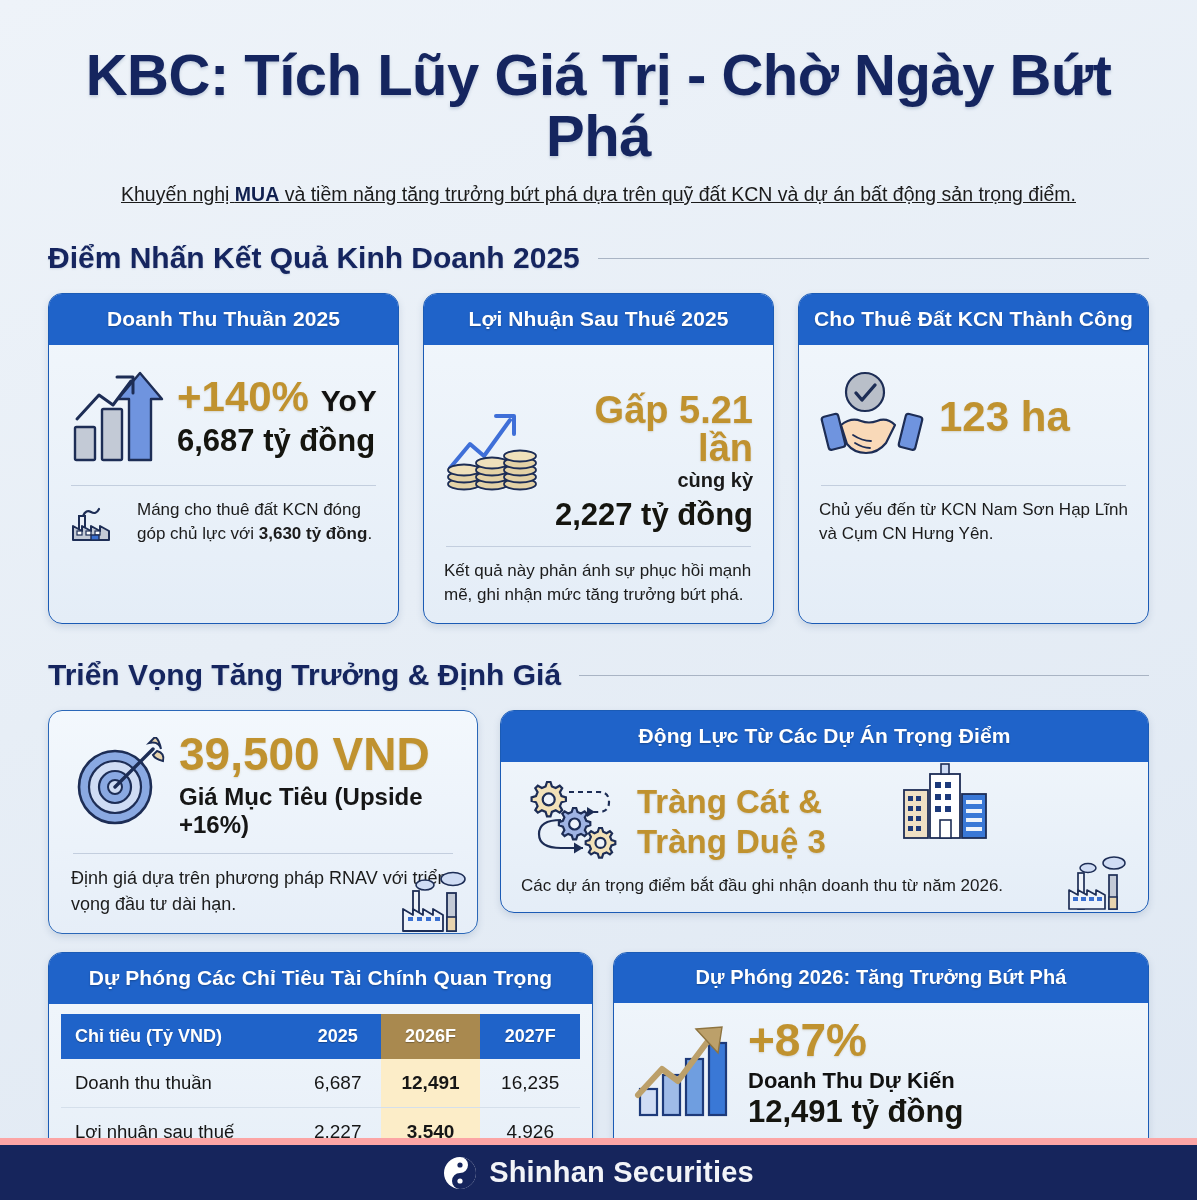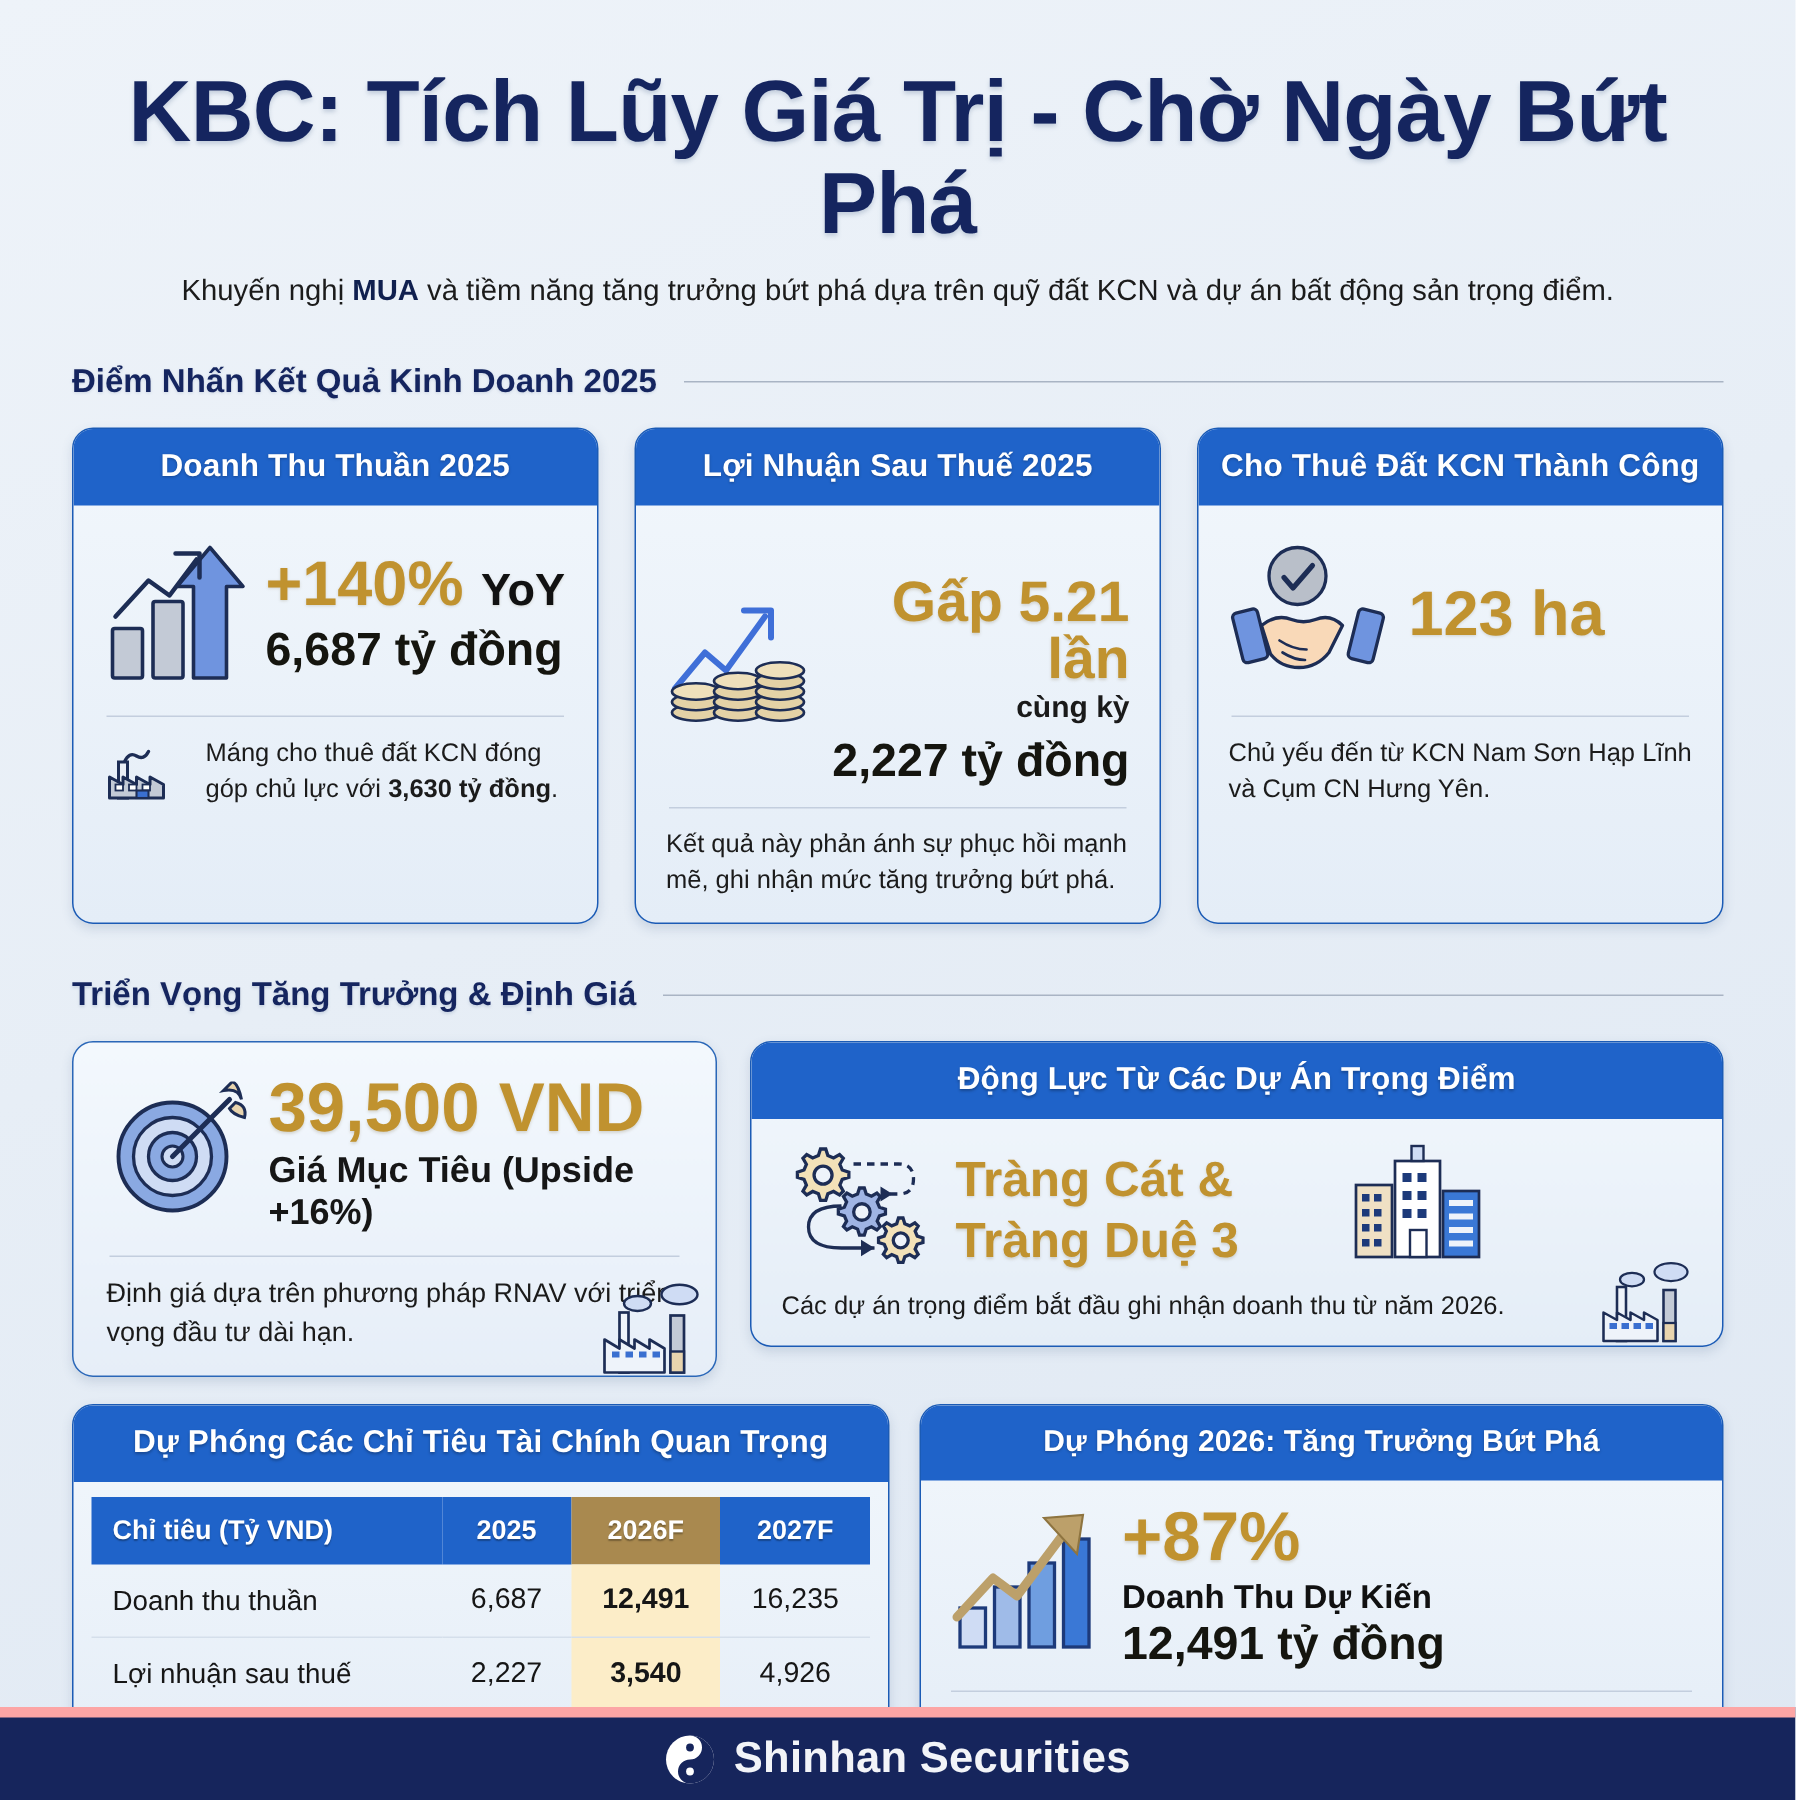--- a/index.html
+++ b/index.html
@@ -16,31 +16,31 @@
 
   
   .hero { padding: 44px 48px 0 48px; }
   .hero-title {
     font-size: 58px; font-weight: 700; letter-spacing: -0.5px;
     color: #15255f; text-align: center; line-height: 1.06;
     text-shadow: 0 2px 3px rgba(120,140,170,.35);
   }
   .hero-sub {
     margin-top: 14px; text-align: center; font-size: 19.5px;
-    color: #1b1b1b; line-height: 1.35;
+    color: #1b1b1b; line-height: 1.35; text-decoration: underline;
   }
   .hero-sub b { font-weight: 700; color: #10204f; }
 
   
   .section-head {
     display: flex; align-items: center; gap: 18px;
     margin: 34px 48px 18px 48px;
   }
   .section-head .txt {
-    font-size: 22px; font-weight: 700; color: #15255f; white-space: nowrap;
+    font-size: 30px; font-weight: 700; color: #15255f; white-space: nowrap;
     text-shadow: 0 1px 2px rgba(130,150,180,.3);
   }
   .section-head .rule { flex: 1; height: 1px; background: #a9b4c4; }
 
   
   .card {
     background: linear-gradient(180deg,#f2f7fc 0%, #e4edf7 100%);
     border: 1.6px solid #1b5bb5;
     border-radius: 14px;
     box-shadow: 0 3px 7px rgba(60,90,130,.17);

